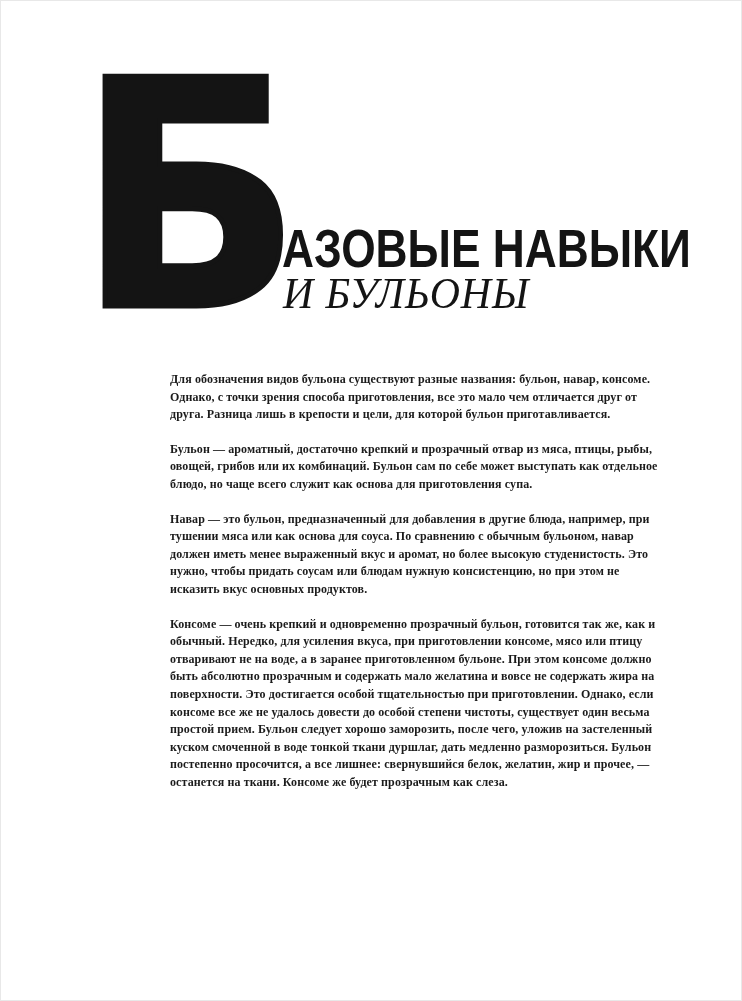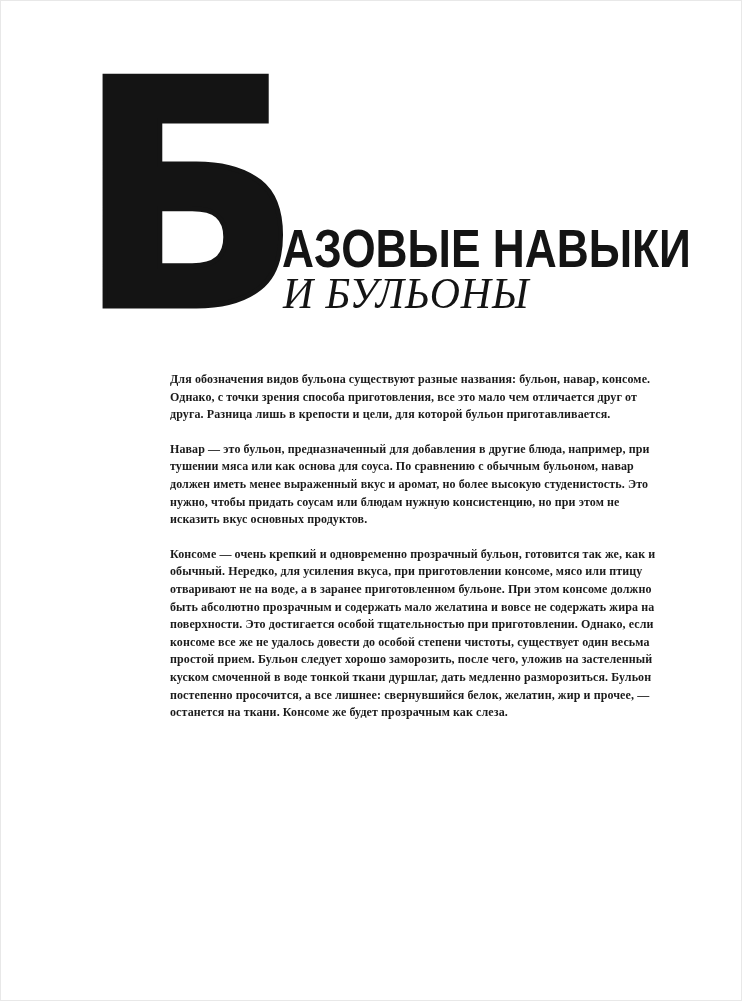--- a/index.html
+++ b/index.html
@@ -89,17 +89,18 @@
 <div class="page">
 
   <div class="dropcap">Б</div>
 
   <div class="title-line1">АЗОВЫЕ НАВЫКИ</div>
 
   <div class="title-line2">И БУЛЬОНЫ</div>
 
   <div class="article">
     <p>Для обозначения видов бульона существуют разные названия: бульон, навар, консоме. Однако, с точки зрения способа приготовления, все это мало чем отличается друг от друга. Разница лишь в крепости и цели, для которой бульон приготавливается.</p>
+    <p>Бульон — ароматный, достаточно крепкий и прозрачный отвар из мяса, птицы, рыбы, овощей, грибов или их комбинаций. Бульон сам по себе может выступать как отдельное блюдо, но чаще всего служит как основа для приготовления супа.</p>
     <p>Навар — это бульон, предназначенный для добавления в другие блюда, например, при тушении мяса или как основа для соуса. По сравнению с обычным бульоном, навар должен иметь менее выраженный вкус и аромат, но более высокую студенистость. Это нужно, чтобы придать соусам или блюдам нужную консистенцию, но при этом не исказить вкус основных продуктов.</p>
     <p>Консоме — очень крепкий и одновременно прозрачный бульон, готовится так же, как и обычный. Нередко, для усиления вкуса, при приготовлении консоме, мясо или птицу отваривают не на воде, а в заранее приготовленном бульоне. При этом консоме должно быть абсолютно прозрачным и содержать мало желатина и вовсе не содержать жира на поверхности. Это достигается особой тщательностью при приготовлении. Однако, если консоме все же не удалось довести до особой степени чистоты, существует один весьма простой прием. Бульон следует хорошо заморозить, после чего, уложив на застеленный куском смоченной в воде тонкой ткани дуршлаг, дать медленно разморозиться. Бульон постепенно просочится, а все лишнее: свернувшийся белок, желатин, жир и прочее, — останется на ткани. Консоме же будет прозрачным как слеза.</p>
   </div>
 
 </div>
 
 </body></html>

